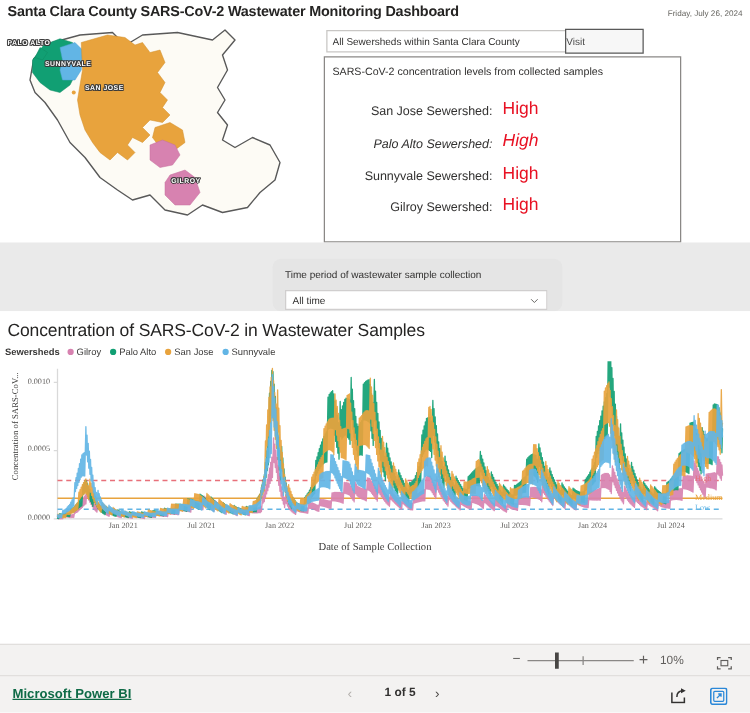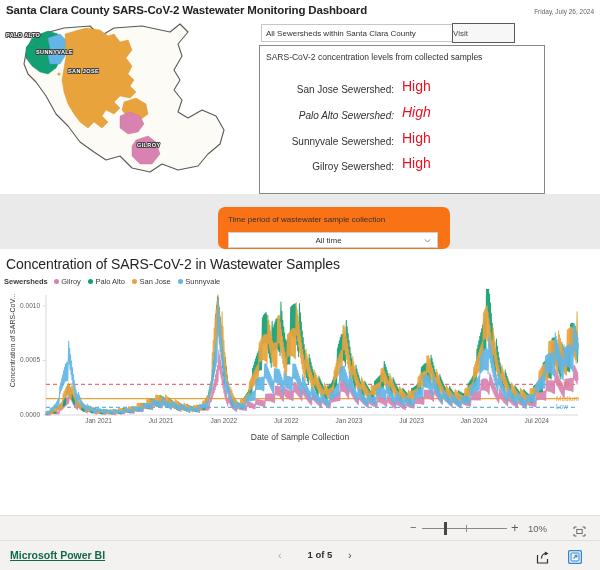--- a/index.html
+++ b/index.html
@@ -101,21 +101,21 @@
     font-size:6px; color:#666560;
   }
 
   
   #gray-band {
     position:absolute; left:0; top:194px; width:600px; height:55px;
     background:#eaeaea;
   }
   #timeperiod-card {
     position:absolute; left:218px; top:207px; width:232px; height:42px;
-    background:#f97316; border-radius:7px;text-align:center;
+    background:#e5e5e5; border-radius:7px;
   }
   #timeperiod-title {
     position:absolute; left:10px; top:8px;
     font-size:8px; color:#323130; white-space:nowrap;
   }
   #timeperiod-select {
     position:absolute; left:10px; top:25px; width:210px; height:16px;
     border:1px solid #d0cece; border-bottom:1px solid #d0cece;
     background:#ffffff;
     display:flex; align-items:center; padding:0 5px;
@@ -136,21 +136,21 @@
   #chart-legend {
     position:absolute; left:4px; top:28px;
     display:flex; align-items:center; gap:4px;
     font-size:7.5px; color:#3b3a39;
   }
   #legend-title { font-weight:bold; font-size:7.5px; margin-right:2px; }
   .legend-item { display:flex; align-items:center; gap:2px; margin-right:3px; }
   .legend-dot { width:5.5px; height:5.5px; border-radius:50%; flex:none; }
 
   #plot-wrap {
-    position:absolute; left:0; top:40px; width:480px; height:190px;
+    position:absolute; left:0; top:40px; width:480px; height:190px;font-family:Liberation Serif, serif;
   }
   #plot-svg { position:absolute; left:0; top:0; }
 
   .yaxis-title {
     position:absolute; left:-48px; top:48px; width:120px;
     transform:rotate(-90deg);
     font-size:7px; color:#3b3a39; text-align:center;
     white-space:nowrap;
   }
   .ytick {

